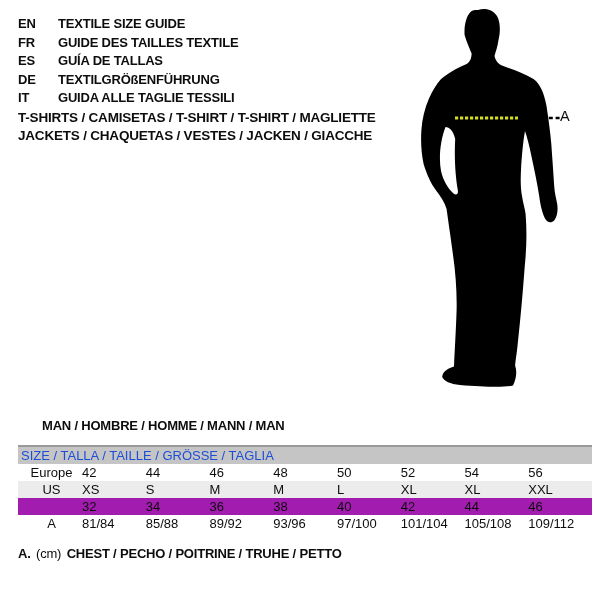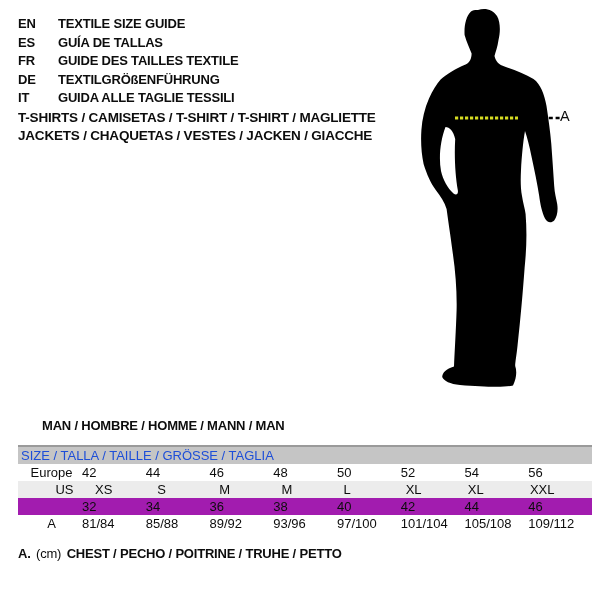--- a/index.html
+++ b/index.html
@@ -36,26 +36,26 @@
 <body>
 
 <div class="screen">
 
   <div class="lang-block">
     <div class="lang-row">
       <span class="lang-code">EN</span>
       <span class="lang-label">TEXTILE SIZE GUIDE</span>
     </div>
     <div class="lang-row">
+      <span class="lang-code">FR</span>
+      <span class="lang-label">GUIDE DES TAILLES TEXTILE</span>
+    </div>
+    <div class="lang-row">
       <span class="lang-code">ES</span>
       <span class="lang-label">GUÍA DE TALLAS</span>
-    </div>
-    <div class="lang-row">
-      <span class="lang-code">FR</span>
-      <span class="lang-label">GUIDE DES TAILLES TEXTILE</span>
     </div>
     <div class="lang-row">
       <span class="lang-code">DE</span>
       <span class="lang-label">TEXTILGRÖßENFÜHRUNG</span>
     </div>
     <div class="lang-row">
       <span class="lang-code">IT</span>
       <span class="lang-label">GUIDA ALLE TAGLIE TESSILI</span>
     </div>
   </div>
@@ -130,21 +130,21 @@
       <div class="tcell">42</div>
       <div class="tcell">44</div>
       <div class="tcell">46</div>
       <div class="tcell">48</div>
       <div class="tcell">50</div>
       <div class="tcell">52</div>
       <div class="tcell">54</div>
       <div class="tcell">56</div>
     </div>
 
-    <div class="trow shade" style="background: rgb(236, 236, 236); padding-left: 13px;">
+    <div class="trow shade" style="background: rgb(236, 236, 236);">
       <div class="tlabel">US</div>
       <div class="tcell">XS</div>
       <div class="tcell">S</div>
       <div class="tcell">M</div>
       <div class="tcell">M</div>
       <div class="tcell">L</div>
       <div class="tcell">XL</div>
       <div class="tcell">XL</div>
       <div class="tcell">XXL</div>
     </div>

